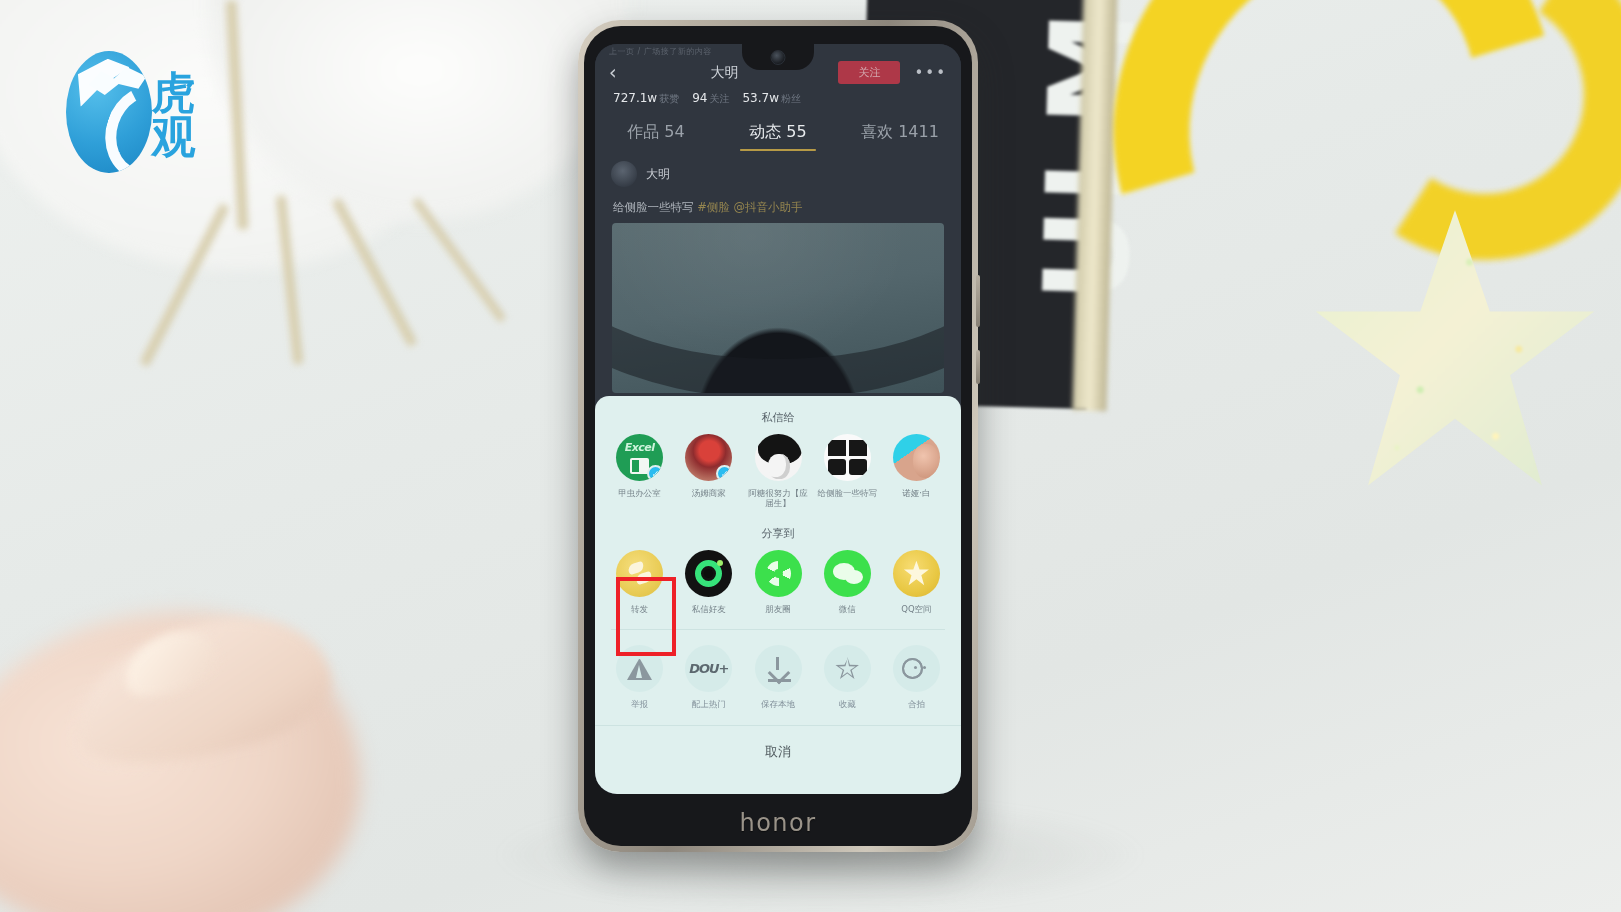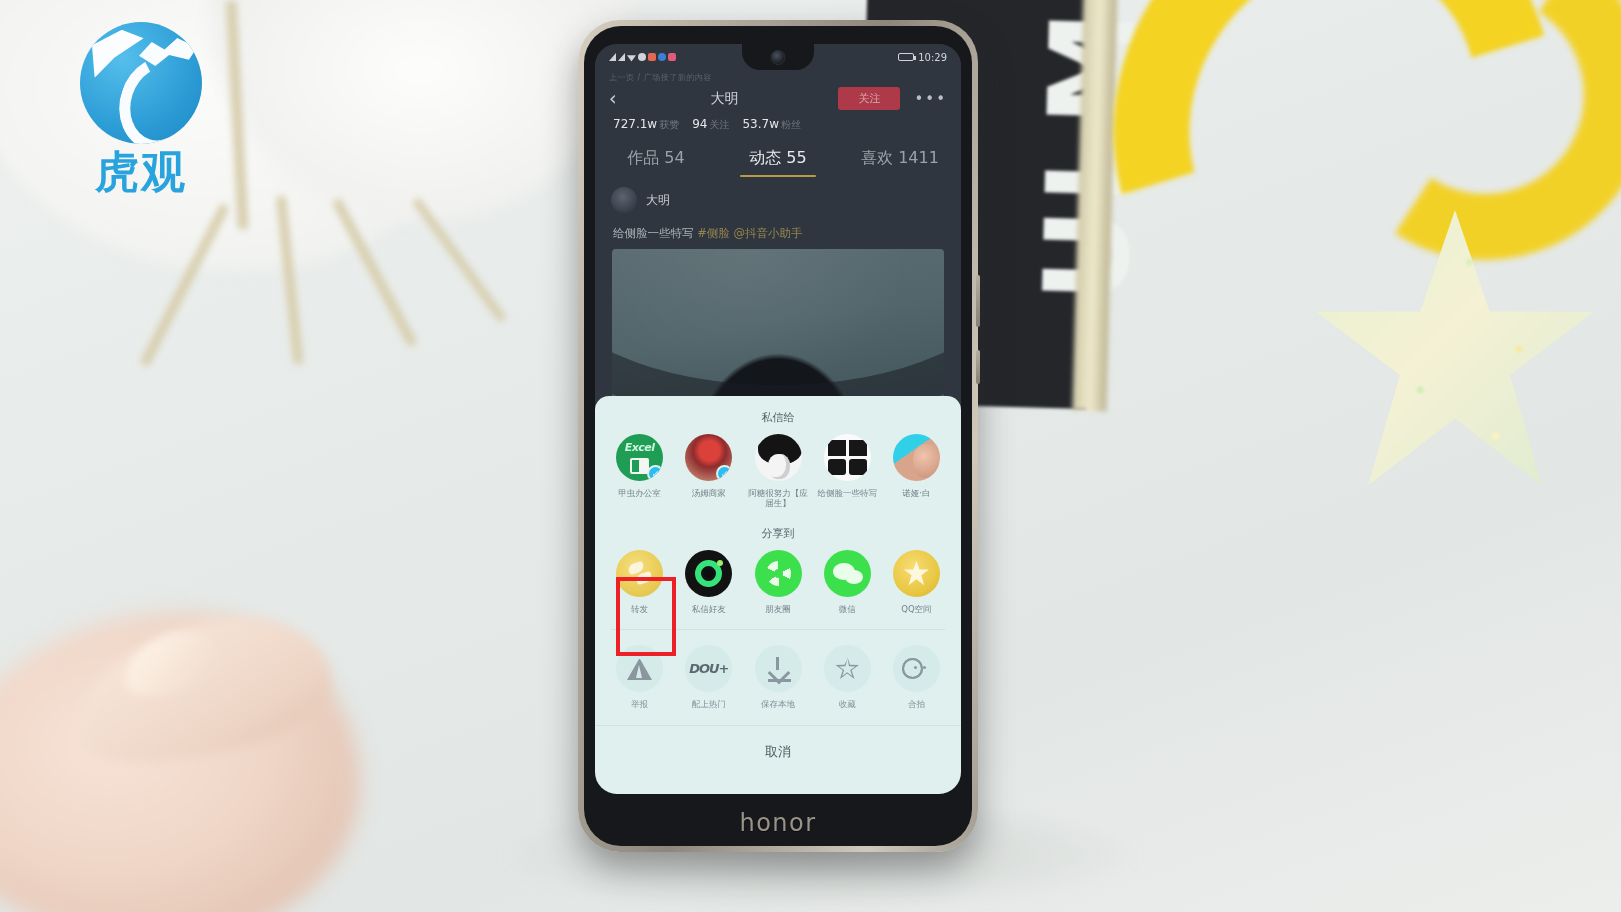--- a/index.html
+++ b/index.html
@@ -67,21 +67,21 @@
     border-radius:60% 44% 38% 56%/70% 62% 40% 34%; transform:rotate(-14deg); filter:blur(6px); }
   .nail { position:absolute; left:122px; top:636px; width:96px; height:56px;
     background:linear-gradient(150deg,#fff6ea,#f0dacb);
     border-radius:54% 46% 44% 56%/62% 58% 42% 38%; transform:rotate(-22deg); filter:blur(4.5px); }
   .floorshadow { position:absolute; left:500px; top:800px; width:640px; height:110px;
     background:radial-gradient(ellipse at 50% 50%, rgba(150,155,150,.30), rgba(150,155,150,0) 72%);
     filter:blur(7px); }
 
   
   #watermark { position:absolute; left:66px; top:22px; width:150px; height:180px;
-    display:flex; flex-direction:column; align-items:center; z-index:40; }
+    display:flex; flex-direction:row; align-items:center; z-index:40; }
   .wm-globe { width:122px; height:122px; border-radius:50%;
     background:radial-gradient(circle at 35% 30%,#55bfeb,#2f9fd8 55%,#1b86c4 100%);
     position:relative; overflow:hidden; }
   .wm-globe::before { content:""; position:absolute; left:12px; top:8px; width:50px; height:44px;
     background:#fbfdff; transform:skewX(-16deg) rotate(-12deg);
     clip-path:polygon(0 22%,56% 0,100% 30%,46% 62%,10% 100%); }
   .wm-globe::after { content:""; position:absolute; left:40px; top:34px; width:60px; height:74px;
     border:11px solid #f8fcff; border-radius:50% 50% 50% 50%;
     border-top-color:transparent; border-right-color:transparent; transform:rotate(18deg); }
   .wm-tiger { position:absolute; right:5px; top:14px; width:58px; height:34px; background:#f9fdff;
@@ -307,35 +307,20 @@
     <span>honor</span>
   </div>
 
   <div class="screen blurfx">
     <div class="notch">
       <div class="cam"></div>
     </div>
 
     <div class="app">
 
-      <div class="statusbar">
-        <div class="sb-left">
-          <span class="tri"></span>
-          <span class="tri"></span>
-          <span class="sb-ico" style="background:#cfd4da;clip-path:polygon(50% 100%,0 30%,100% 30%);"></span>
-          <span class="sq" style="background:#cfd4da;border-radius:50%;"></span>
-          <span class="sq" style="background:#e46a4f;"></span>
-          <span class="sq" style="background:#3d7fd4;border-radius:50%;"></span>
-          <span class="sq" style="background:#e05a7a;"></span>
-        </div>
-        <div class="sb-right">
-          <span class="batt"></span>
-          <span>10:29</span>
-        </div>
-      </div>
 
       <div class="topline">上一页 / 广场接了新的内容</div>
 
       <div class="navbar">
         <span class="back">‹</span>
         <span class="navname">大明</span>
         <span class="followbtn">关注</span>
         <span class="dots">•••</span>
       </div>
 

